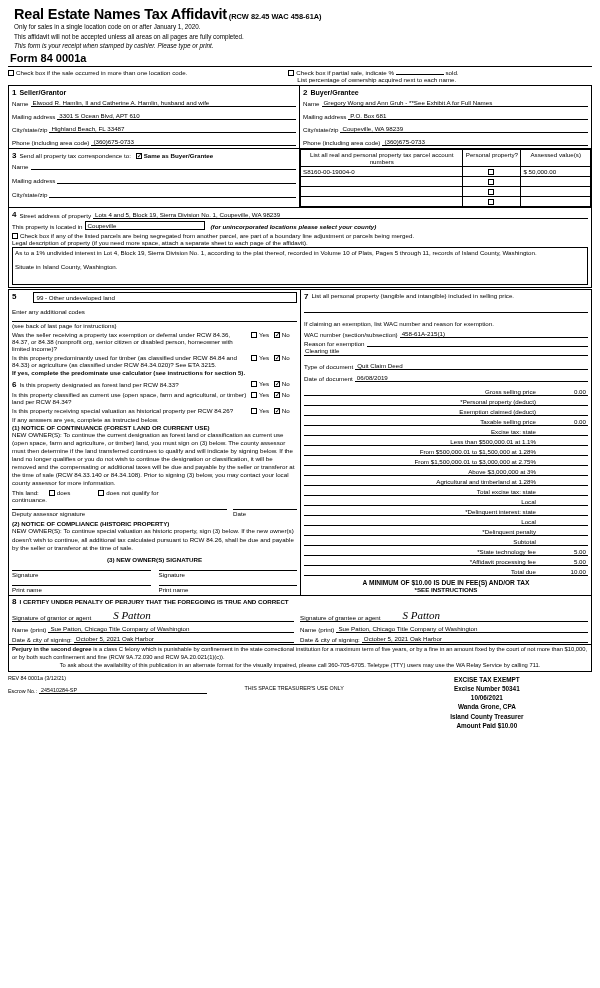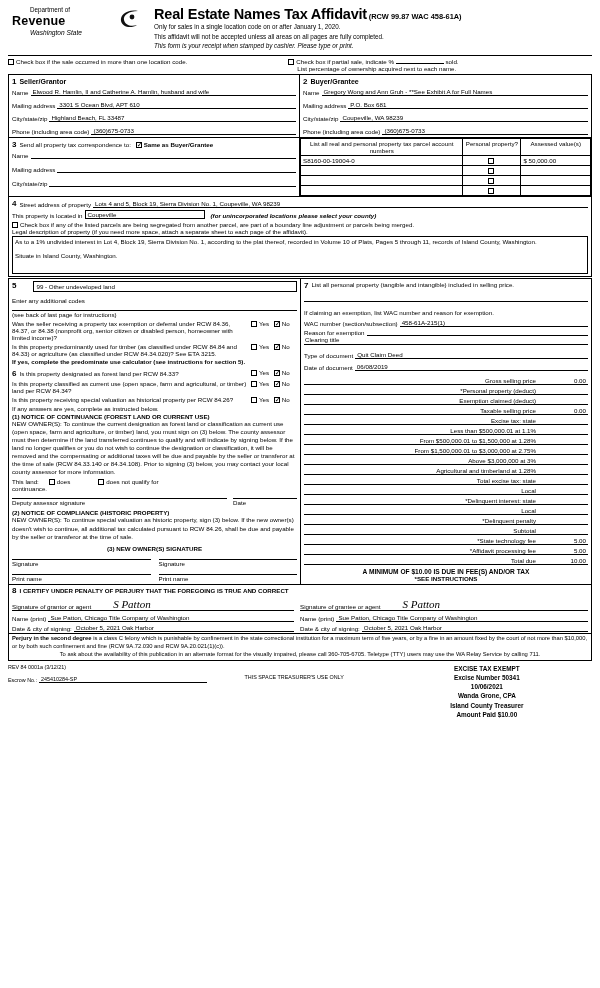--- a/index.html
+++ b/index.html
@@ -61,39 +61,29 @@
 
   .footer-note { font-size:5.8px; line-height:1.3; }
   .treas { text-align:center; font-size:6.4px; line-height:1.45; font-weight:bold;}
 </style>
 </head>
 <body>
 
 <div class="page">
 
   <div class="hdr">
-    <div class="dor">
-      <div class="l1">Department of</div>
-      <div class="l2">Revenue</div>
-      <div class="l3">Washington State</div>
-      <span class="dor-logo">
-        <svg width="22" height="22" viewBox="0 0 22 22">
-            <path d="M20 3 C9 1 2 7 3 13 C4 19 13 21 19 17 C13 19 7 17 6 12 C5 7 11 3 20 3 Z" fill="#111"></path>
-            <circle cx="14" cy="9" r="2.4" fill="#111"></circle>
-          </svg>
-      </span>
-    </div>
     <div class="title-wrap">
       <span class="maintitle">Real Estate Names Tax Affidavit</span>
-      <span class="rcw">(RCW 99.87 WAC 458-61A)</span>
+      <span class="rcw">(RCW 82.45 WAC 458-61A)</span>
       <div class="subline">Only for sales in a single location code on or after January 1, 2020.</div>
       <div class="subline">This affidavit will not be accepted unless all areas on all pages are fully completed.</div>
       <div class="subline ital">This form is your receipt when stamped by cashier.  Please type or print.</div>
     </div>
   </div>
+  <div style="font-size:11px;font-weight:bold;margin:-1px 0 1px 2px;">Form 84 0001a</div>
   <div class="hrthick"></div>
 
   <div class="rowline">
     <div style="width:48%;">
       <span class="cbx"></span><span>Check box if the sale occurred in more than one location code.</span>
     </div>
     <div style="width:52%;">
       <span class="cbx"></span><span>Check box if partial sale, indicate %</span>
       <span class="fill" style="width:48px;"></span>
       <span>sold.</span>

